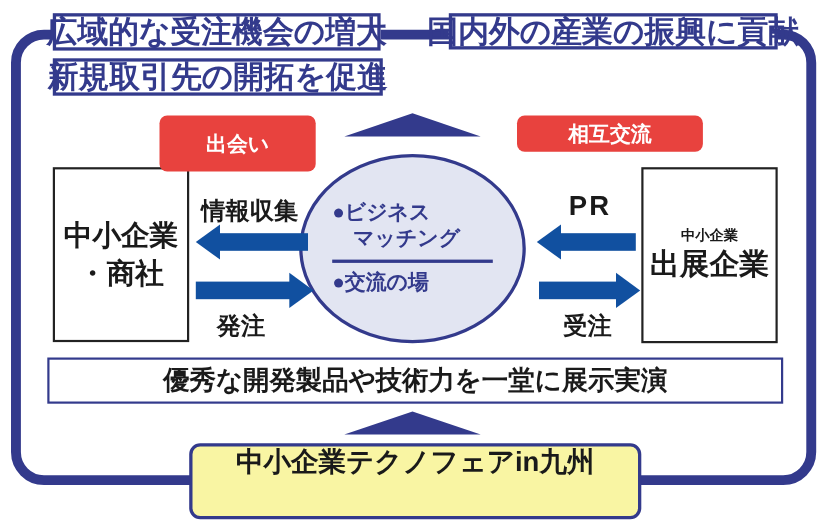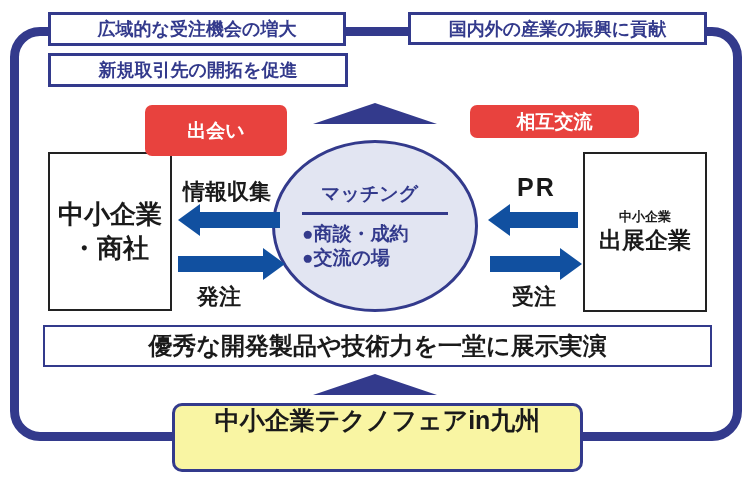--- a/index.html
+++ b/index.html
@@ -24,21 +24,21 @@
     border: 9px solid var(--navy, #333a8c);
     border-radius: 30px;
     z-index: 0;
   }
 
   
   .benefit-box {
     background: #ffffff;
     border: 3px solid var(--navy, #333a8c);
     color: var(--navy, #333a8c);
-    font-weight: bold; font-size: 18px;
+    font-weight: bold; font-size: 28px;
     display: flex; align-items: center; justify-content: center;
     z-index: 2; white-space: nowrap;
   }
   .benefit-1 { left: 48px;  top: 12px; width: 298px; height: 34px; }
   .benefit-2 { left: 48px;  top: 53px; width: 300px; height: 34px; }
   .benefit-3 { left: 408px; top: 12px; width: 299px; height: 33px; }
 
   
   .red-badge {
     background: var(--red, #e8423e); color: #ffffff;
@@ -82,21 +82,21 @@
   
   .company-box {
     background: #ffffff; border: 2px solid #222222;
     color: var(--text_black, #1a1a1a); font-weight: bold;
     display: flex; flex-direction: column; align-items: center; justify-content: center;
     line-height: 1.3; z-index: 1; text-align: center; white-space: nowrap;
   }
   .company-left  { left: 48px;  top: 152px; width: 124px; height: 159px; font-size: 26px; }
   .company-right { left: 583px; top: 152px; width: 124px; height: 160px; }
   .company-right .small { font-size: 13px; }
-  .company-right .big   { font-size: 23px; }
+  .company-right .big   { font-size: 27px; }
   .company-left .line { font-size: 26px; }
 
   
   .arrow { position: absolute; height: 32px; z-index: 1; }
   .arrow .shaft {
     position: absolute; top: 8px; height: 16px;
     background: var(--arrow_blue, #1150a0);
   }
   .arrow .head { position: absolute; top: 0; width: 0; height: 0; }
   .arrow.dir-left .shaft { left: 20px; right: 0; }
@@ -167,23 +167,23 @@
   <span>出会い</span>
 </div>
 <div class="abs red-badge badge-right">
   <span>相互交流</span>
 </div>
 
 <div class="abs tri-up tri-top"></div>
 
 <div class="abs ellipse">
   <div class="lines">
+    <div>●ビジネス</div>
     <div class="indent">マッチング</div>
     <div class="divider"></div>
-    <div>●商談・成約</div>
     <div>●交流の場</div>
   </div>
 </div>
 
 <div class="abs company-box company-left">
   <div class="line">中小企業</div>
   <div class="line">・商社</div>
 </div>
 
 <div class="abs company-box company-right">

